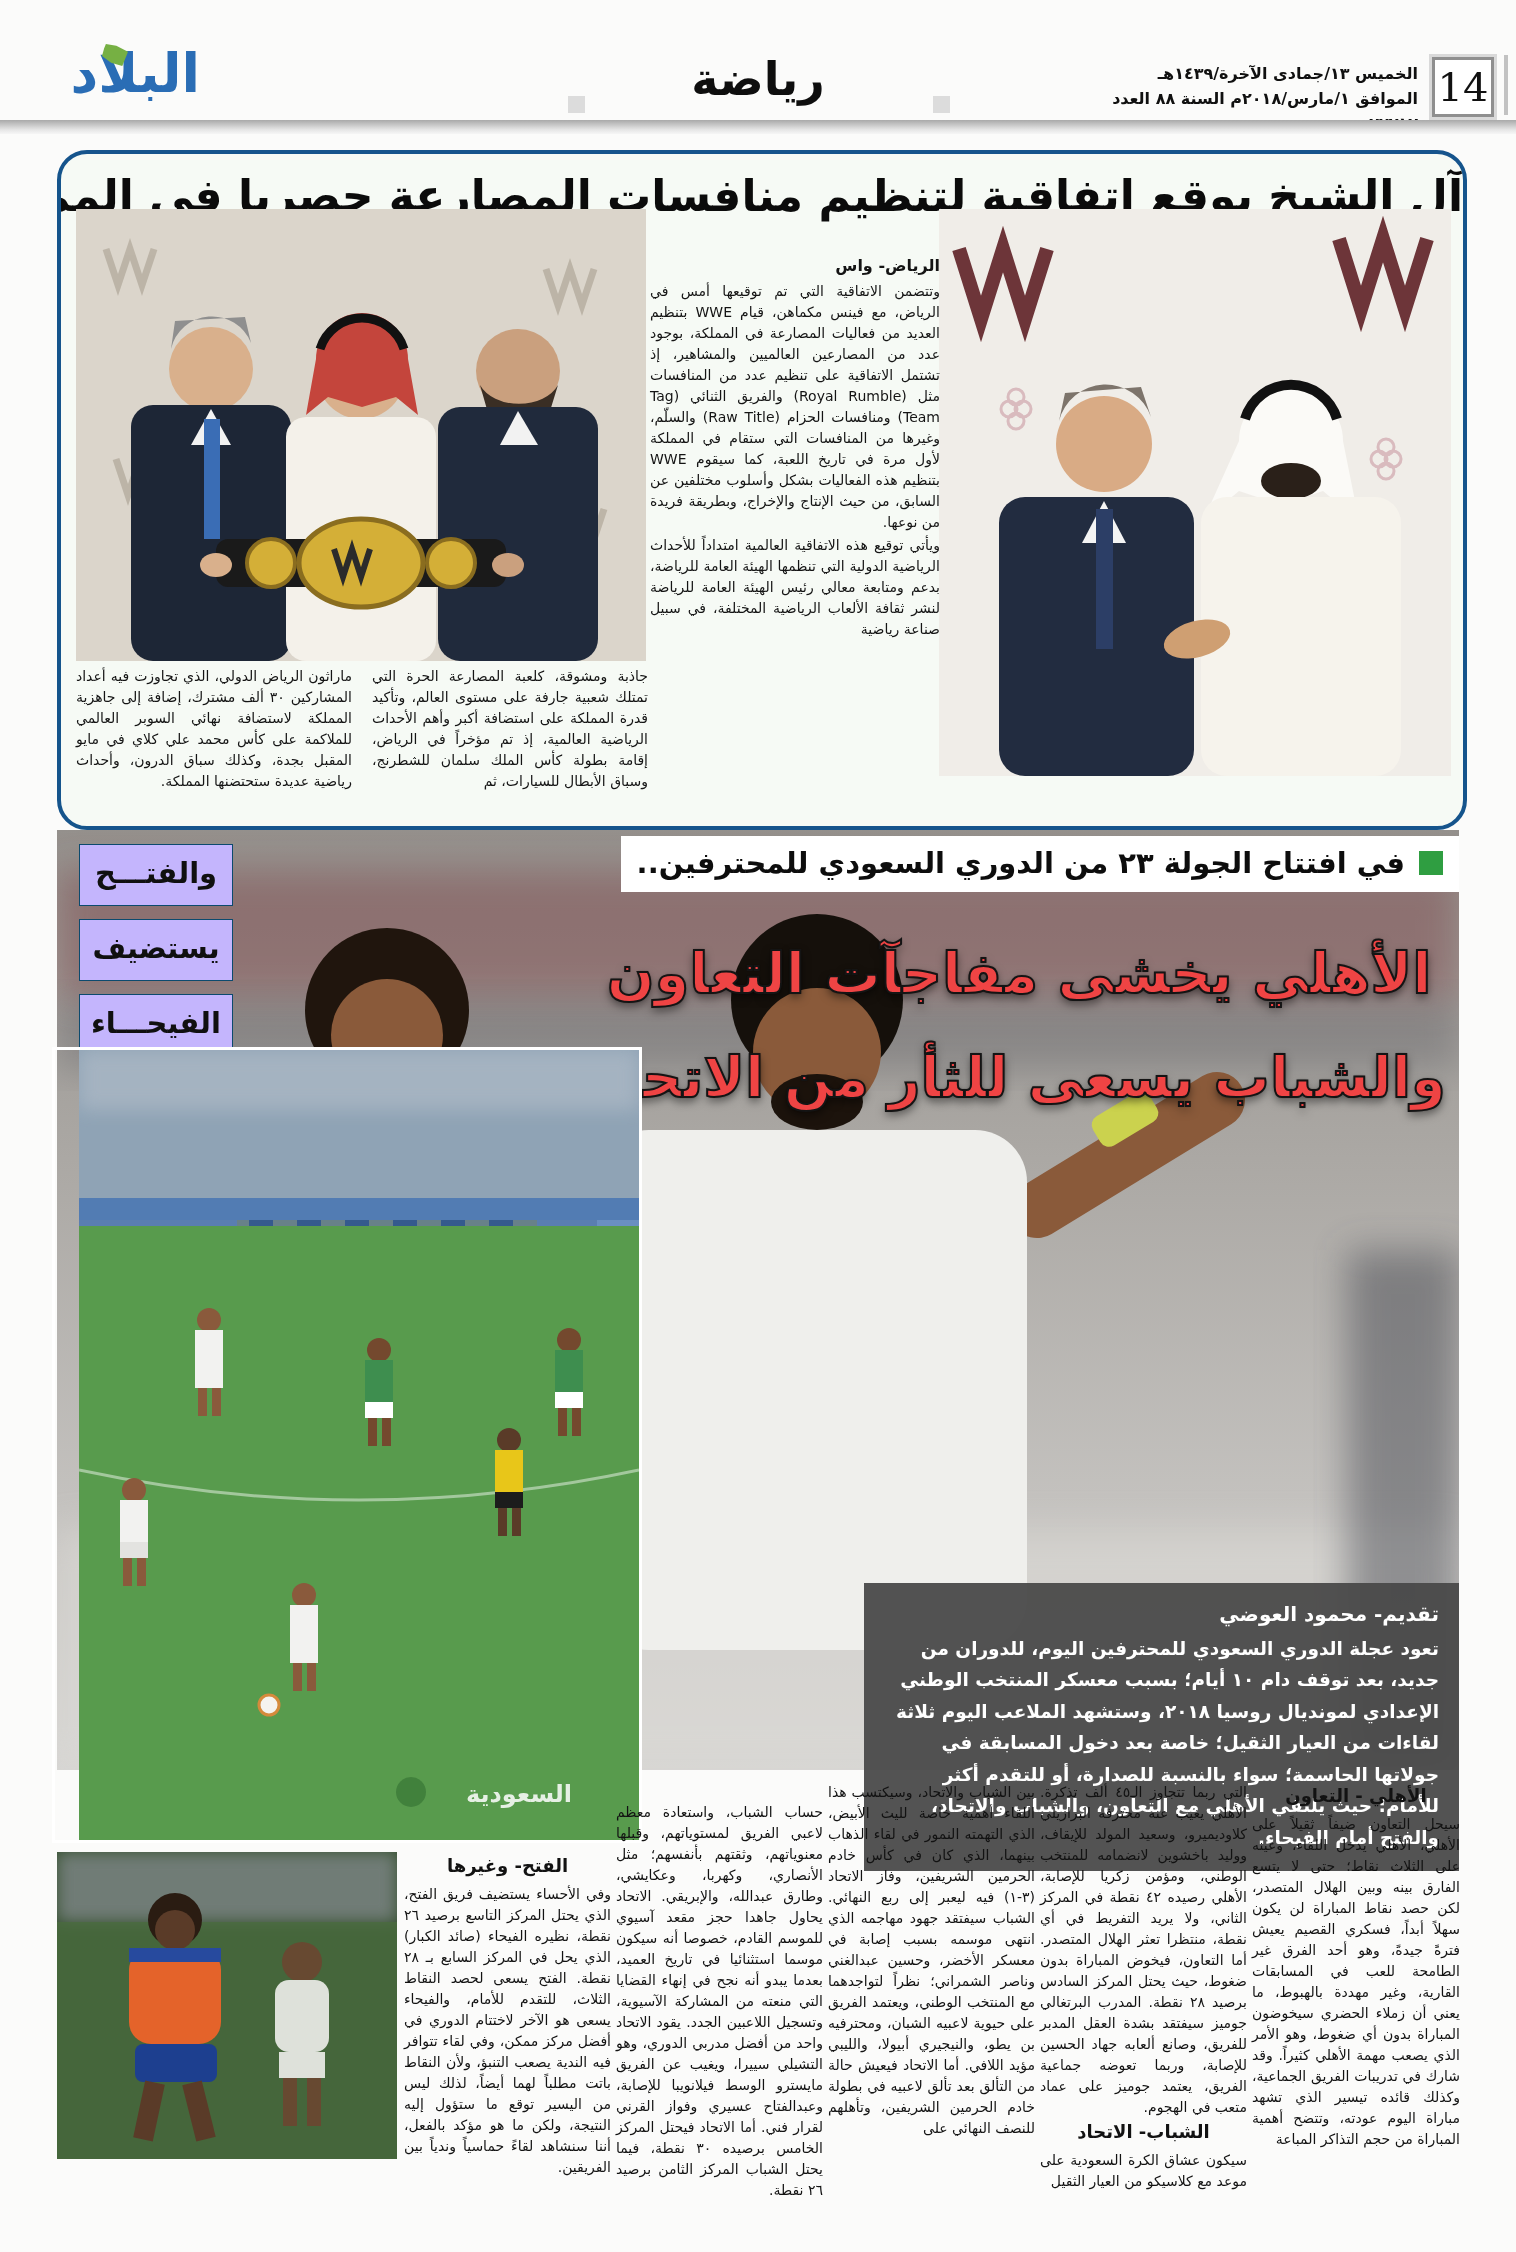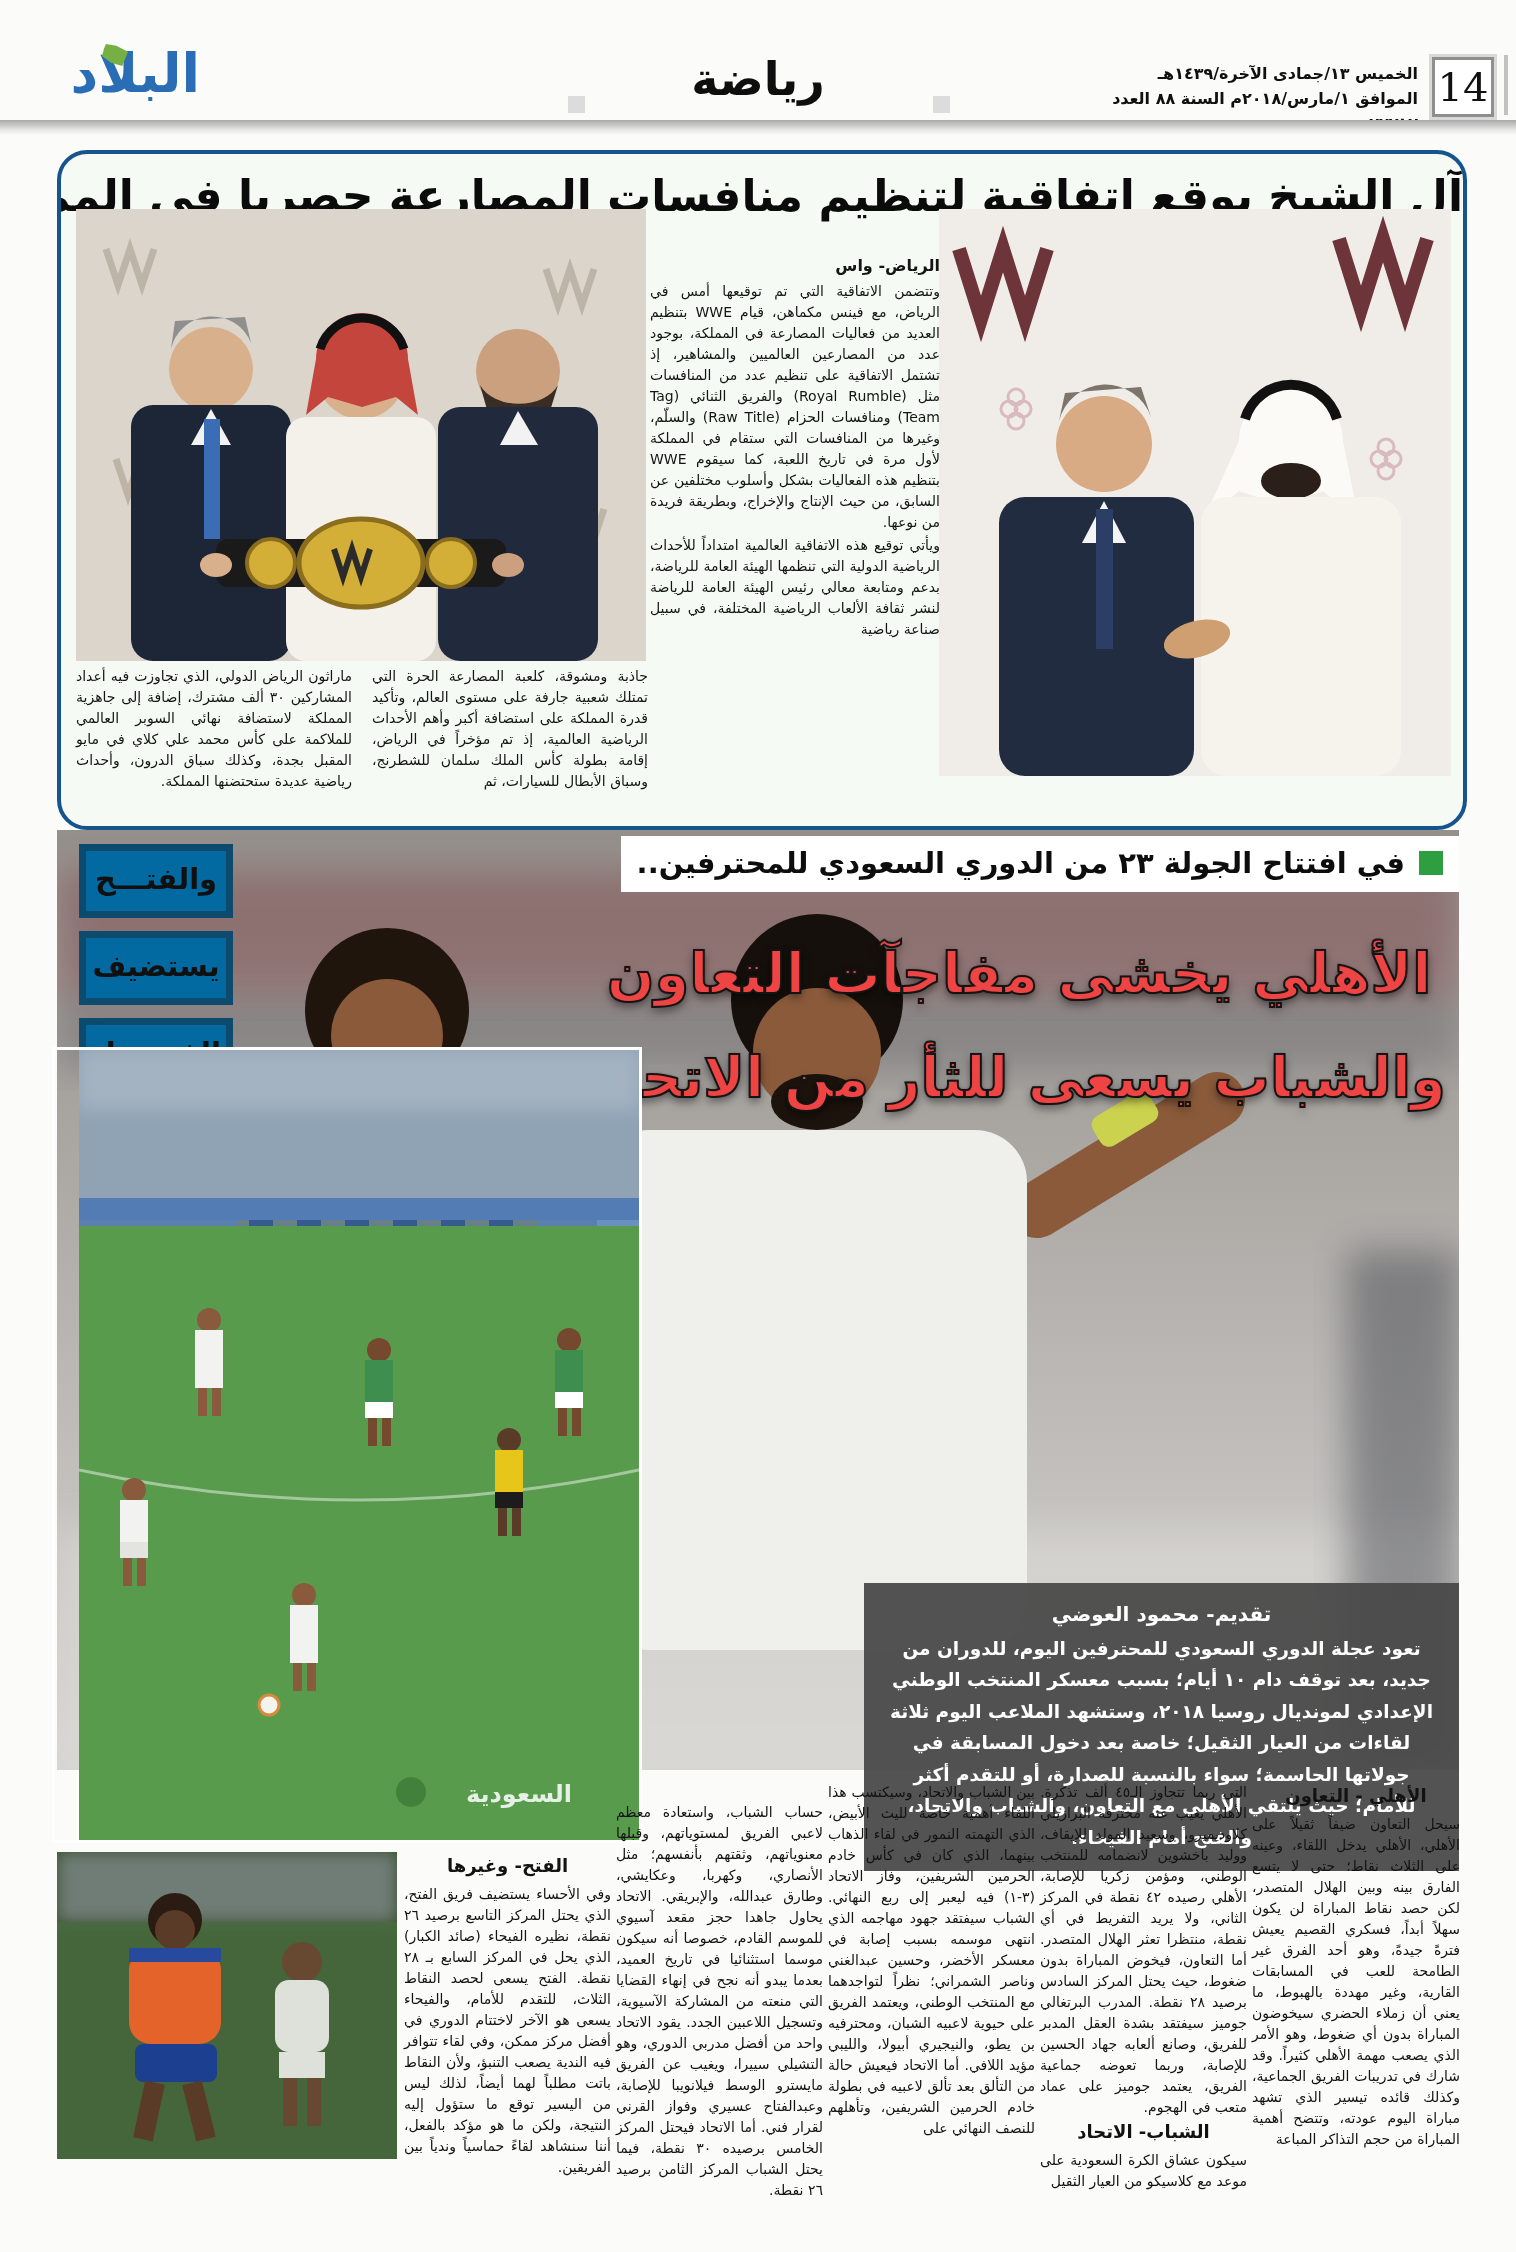--- a/index.html
+++ b/index.html
@@ -42,26 +42,26 @@
   .big-photo{position:absolute;top:0;left:0;width:1402px;height:940px;overflow:hidden;
         background:linear-gradient(180deg,#94908c 0%,#aba8a4 35%,#c6c4c1 75%,#d6d5d3 100%);}
   .kicker{position:absolute;top:6px;right:0;background:#ffffff;padding:10px 16px 12px;
         display:flex;align-items:center;gap:14px;font-size:29px;font-weight:800;white-space:nowrap;color:#0d0d0d;}
   .kicker-sq{width:24px;height:24px;background:#2f9e41;flex:0 0 auto;}
   .big-head{position:absolute;top:92px;right:0;width:880px;text-align:center;color:#ef4444;
         font-weight:900;-webkit-text-stroke:2px #141414;
         text-shadow:0 4px 10px rgba(0,0,0,.55),0 0 2px #000;}
   .big-head span{display:block;font-size:56px;line-height:1.85;white-space:nowrap;}
   .side-boxes{position:absolute;top:14px;left:22px;width:154px;display:flex;flex-direction:column;gap:13px;}
-  .side-box{background:#0369a1;border:7px solid #0c4a6e;text-align:center;font-size:29px;
+  .side-box{background:#c4b5fd;border:1px solid #0c4a6e;text-align:center;font-size:29px;
         font-weight:900;padding:11px 2px 15px;color:#101010;}
   .inset1{position:absolute;top:220px;left:-2px;width:560px;height:790px;overflow:hidden;
         box-shadow:0 0 0 3px #fff;padding-left:24px;}
   .caption{position:absolute;top:753px;right:0;width:555px;background:rgba(72,72,72,.94);
-        color:#fff;padding:14px 20px 18px;font-size:18.5px;font-weight:700;line-height:1.7;text-align:center;}
+        color:#fff;padding:14px 20px 18px;font-size:18.5px;font-weight:700;line-height:1.7;text-align:right;}
   .caption-byline{display:block;font-size:20px;margin-bottom:2px;}
   
   .col{position:absolute;width:207px;font-size:14px;line-height:1.5;text-align:justify;color:#121212;}
   .col h3{text-align:center;font-size:18px;font-weight:900;margin:0 0 5px 0;}
   .col p{margin:0;}
   #c1{top:952px;left:1195px;width:208px;}
   #c2{top:952px;left:983px;}
   #c3{top:952px;left:771px;}
   #c4{top:972px;left:559px;}
   #c5{top:1022px;left:347px;}

